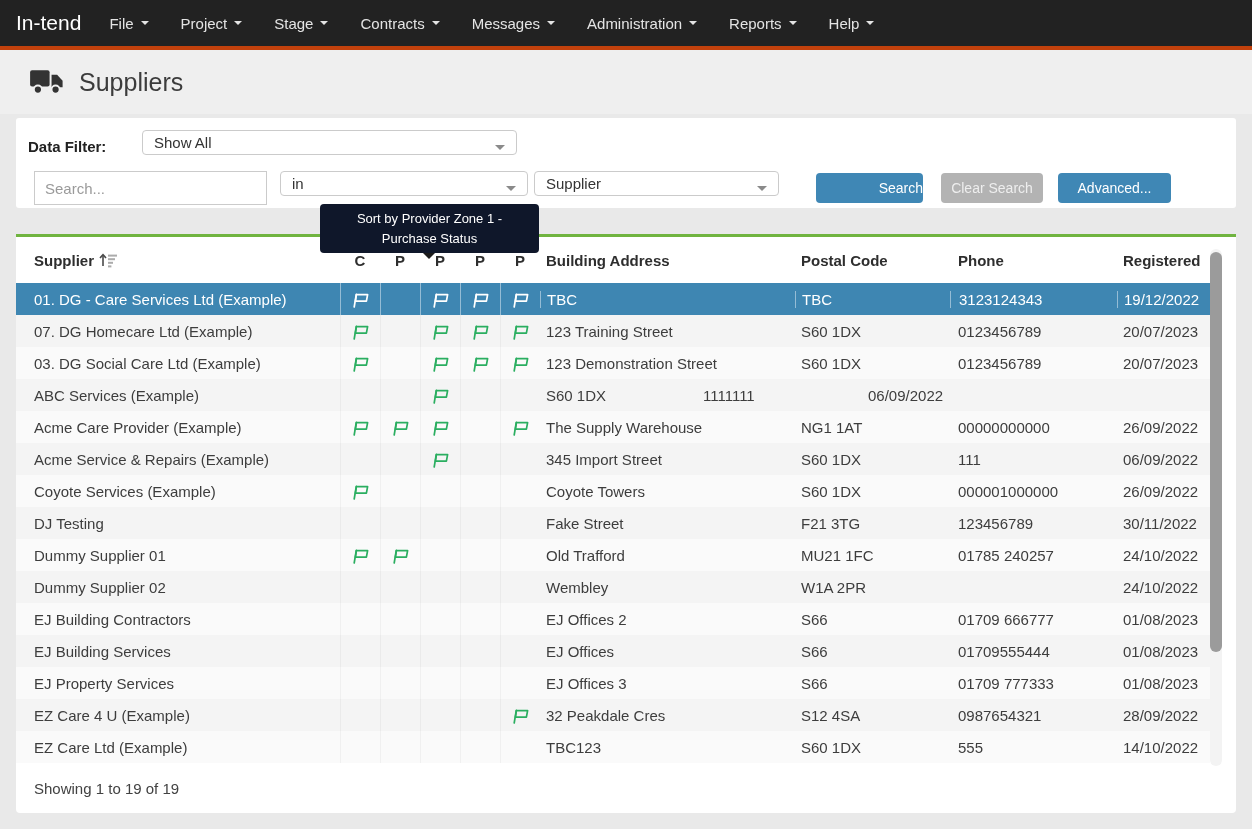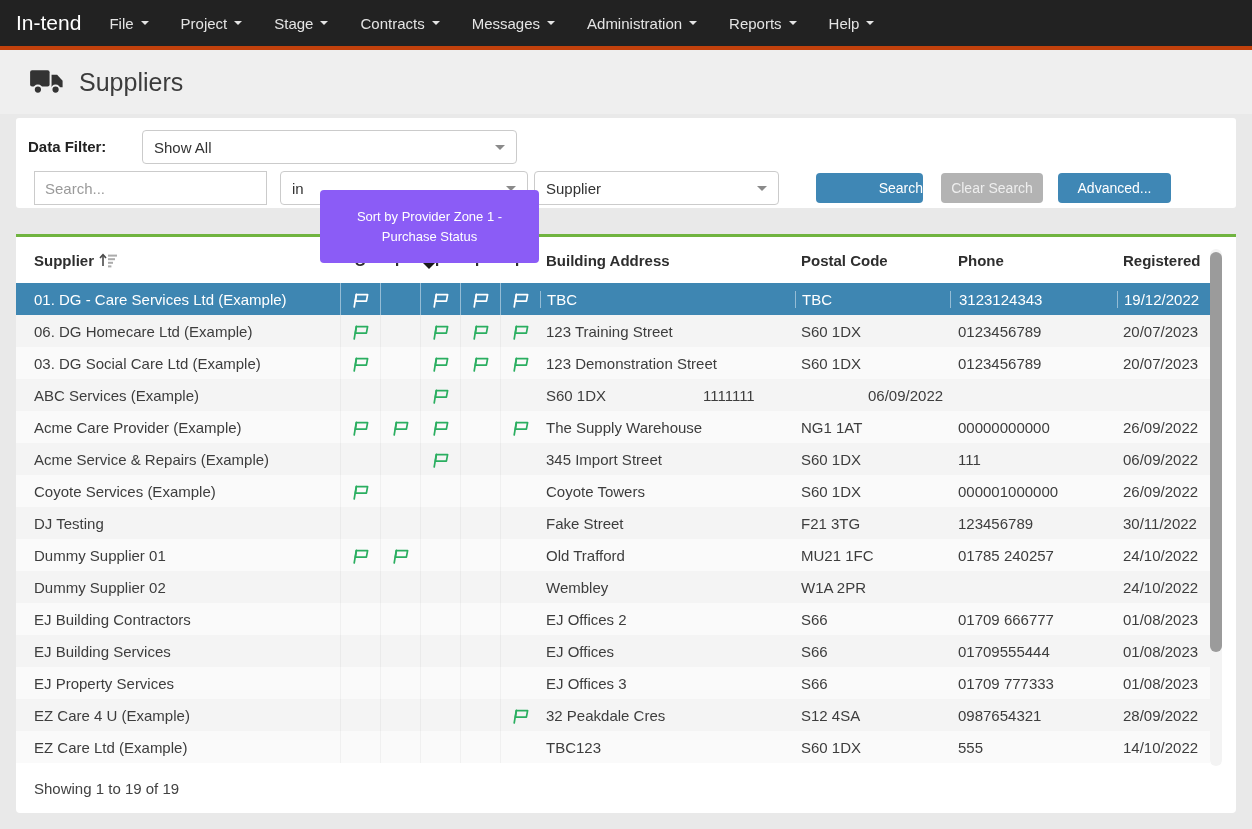--- a/index.html
+++ b/index.html
@@ -32,21 +32,21 @@
   .page-head {
     background:#efefef; height:64px;
     display:flex; align-items:center; gap:15px; padding-left:30px;
   }
   .page-title { font-size:25px; color:#3c3c3c; }
   
   .panel { background:#fff; margin:0 16px; border-radius:3px; }
   .filter-panel { margin-top:4px; height:90px; position:relative; }
   .flabel { position:absolute; left:12px; top:20px; font-weight:bold; font-size:15px; color:#222; }
   .select {
-    position:absolute; height:34px; background:#fff;
+    position:absolute; height:25px; background:#fff;
     border:1px solid #cbcbcb; border-radius:4px;
     font-size:15px; color:#333;
     display:flex; align-items:center; padding:0 26px 0 11px; cursor:pointer;
   }
   .select .sel-caret {
     position:absolute; right:11px; top:14px;
     width:0; height:0;
     border-left:5px solid transparent; border-right:5px solid transparent;
     border-top:5px solid #8a8a8a;
   }
@@ -58,23 +58,23 @@
   .text-input::placeholder { color:#9a9a9a; }
   .btn {
     position:absolute; height:30px; border:none; border-radius:4px;
     font-size:14px; color:#fff; cursor:pointer;
     font-family:"Liberation Sans", sans-serif;
   }
   .btn-blue { background:#3f87b5; }
   .btn-gray { background:#b3b3b3; color:#eee; }
   
   .tooltip {
-    position:absolute; left:320px; top:190px; width:219px; z-index:20;
-    background:#8b5cf6; color:#fff; font-size:13px; line-height:1.5;
-    text-align:center; padding:17px 8px; border-radius:4px;
+    position:absolute; left:320px; top:204px; width:219px; z-index:20;
+    background:#0f172a; color:#fff; font-size:13px; line-height:1.5;
+    text-align:center; padding:5px 8px; border-radius:4px;
   }
   .tooltip::after {
     content:""; position:absolute; left:103px; top:100%;
     border:6px solid transparent; border-top-color:#1b1b1b;
   }
   
   .table-panel {
     margin-top:26px; border-top:3px solid #70b440;
     border-radius:0 0 4px 4px; position:relative; padding-bottom:1px;
   }
@@ -257,21 +257,21 @@
               <path d="M5.4 3.6 L16.6 3.6 L15.4 10.2 L4.4 10.2 Z"></path>
             </svg>
           </span>
         </div>
         <div class="cell col-address">TBC</div>
         <div class="cell col-postal">TBC</div>
         <div class="cell col-phone">3123124343</div>
         <div class="cell col-registered">19/12/2022</div>
       </div>
       <div class="trow stripe-a">
-        <div class="cell col-supplier">06. DG Homecare Ltd (Example)</div>
+        <div class="cell col-supplier">07. DG Homecare Ltd (Example)</div>
         <div class="cell col-flag">
           <span class="flag-wrap">
             <svg width="19" height="17" viewBox="0 0 19 17" fill="none" stroke="currentColor" stroke-width="1.7" stroke-linejoin="round" stroke-linecap="round">
               <line x1="3.2" y1="16" x2="5.3" y2="3.4"></line>
               <path d="M5.4 3.6 L16.6 3.6 L15.4 10.2 L4.4 10.2 Z"></path>
             </svg>
           </span>
         </div>
         <div class="cell col-flag"></div>
         <div class="cell col-flag">

